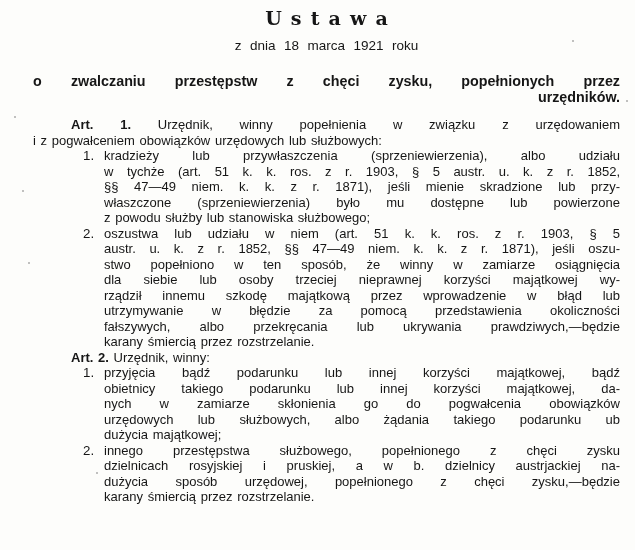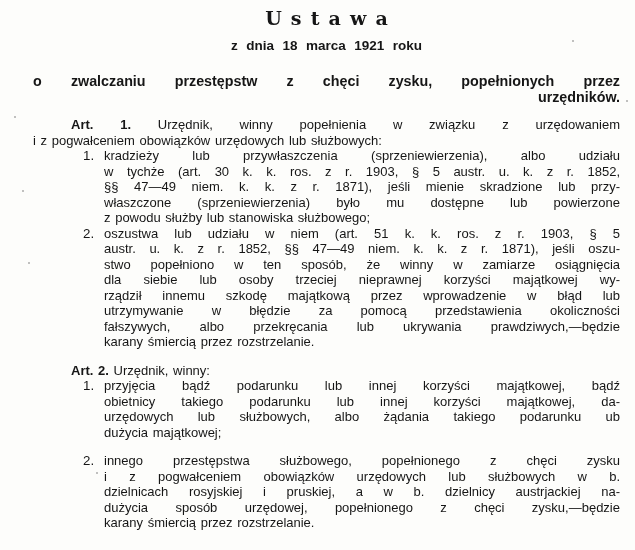--- a/index.html
+++ b/index.html
@@ -26,21 +26,20 @@
     letter-spacing: 0.48em;
     text-indent: 0.48em;
     margin: 0 0 9px 0;
   }
   .dateline {
     font-size: 13.5px;
     line-height: 16px;
     text-align: center;
     word-spacing: 0.35em;
     margin: 0 0 20px 0;
-    font-weight: bold;
   }
   .subtitle { margin: 8px 0 12px 0; }
   .subtitle .st-line {
     font-weight: bold;
     font-size: 14.3px;
     line-height: 15.5px;
   }
   .st-just { text-align: justify; text-align-last: justify; }
   .st-center { text-align: right; }
   
@@ -57,21 +56,21 @@
   
   .item { display: flex; }
   .item .num {
     margin-left: 50px;
     width: 21px;
     flex: 0 0 21px;
     font-size: 13.3px;
     line-height: 15.5px;
   }
   .item .itext { flex: 1 1 auto; min-width: 0; }
-  .gap-top { margin-top: 13px; }
+  .gap-top { }
   
   .speck {
     position: absolute;
     background: rgba(40,40,40,0.38);
     border-radius: 50%;
   }
 </style>
 </head>
 <body>
 
@@ -89,21 +88,21 @@
   <div class="article">
     <div class="para">
       <div class="tl indent"><span class="b">Art. 1.</span> <span>Urzędnik, winny popełnienia w związku z urzędowaniem</span></div>
       <div class="tl last">i z pogwałceniem obowiązków urzędowych lub służbowych:</div>
     </div>
 
     <div class="item">
       <div class="num">1.</div>
       <div class="itext">
         <div class="tl">kradzieży lub przywłaszczenia (sprzeniewierzenia), albo udziału</div>
-        <div class="tl">w tychże (art. 30 k. k. ros. z r. 1903, § 5 austr. u. k. z r. 1852,</div>
+        <div class="tl">w tychże (art. 51 k. k. ros. z r. 1903, § 5 austr. u. k. z r. 1852,</div>
         <div class="tl">§§ 47—49 niem. k. k. z r. 1871), jeśli mienie skradzione lub przy-</div>
         <div class="tl">właszczone (sprzeniewierzenia) było mu dostępne lub powierzone</div>
         <div class="tl last">z powodu służby lub stanowiska służbowego;</div>
       </div>
     </div>
 
     <div class="item">
       <div class="num">2.</div>
       <div class="itext">
         <div class="tl">oszustwa lub udziału w niem (art. 51 k. k. ros. z r. 1903, § 5</div>
@@ -121,30 +120,30 @@
   <div class="article gap-top">
     <div class="para">
       <div class="tl last indent"><span class="b">Art. 2.</span> <span>Urzędnik, winny:</span></div>
     </div>
 
     <div class="item">
       <div class="num">1.</div>
       <div class="itext">
         <div class="tl">przyjęcia bądź podarunku lub innej korzyści majątkowej, bądź</div>
         <div class="tl">obietnicy takiego podarunku lub innej korzyści majątkowej, da-</div>
+        <div class="tl">nych w zamiarze skłonienia go do pogwałcenia obowiązków</div>
         <div class="tl">urzędowych lub służbowych, albo żądania takiego podarunku ub</div>
         <div class="tl last">dużycia majątkowej;</div>
       </div>
     </div>
 
     <div class="item gap-top">
       <div class="num">2.</div>
       <div class="itext">
         <div class="tl">innego przestępstwa służbowego, popełnionego z chęci zysku</div>
-        <div class="tl">i z pogwałceniem obowiązków urzędowych lub służbowych w b.</div>
         <div class="tl">dzielnicach rosyjskiej i pruskiej, a w b. dzielnicy austrjackiej na-</div>
         <div class="tl">dużycia sposób urzędowej, popełnionego z chęci zysku,—będzie</div>
         <div class="tl last">karany śmiercią przez rozstrzelanie.</div>
       </div>
     </div>
   </div>
 
   <div class="speck" style="left:14px; top:116px; width:2px; height:2px;"></div>
   <div class="speck" style="left:22px; top:190px; width:2px; height:2px;"></div>
   <div class="speck" style="left:28px; top:262px; width:2px; height:2px;"></div>

